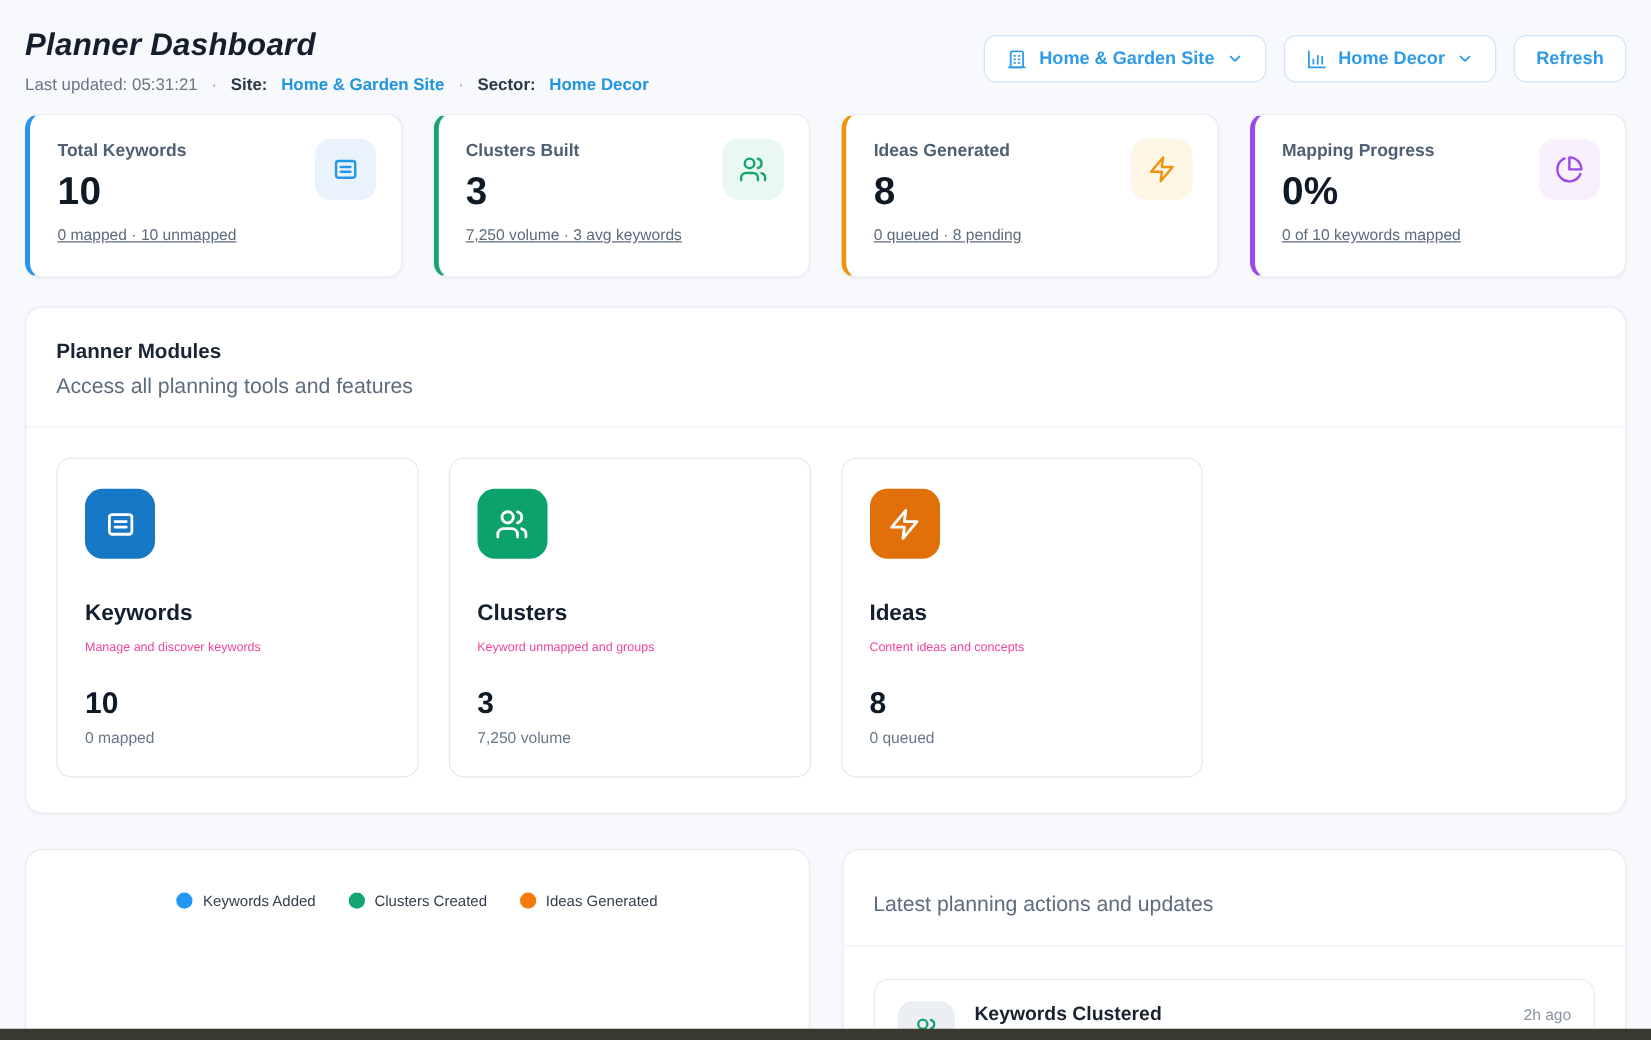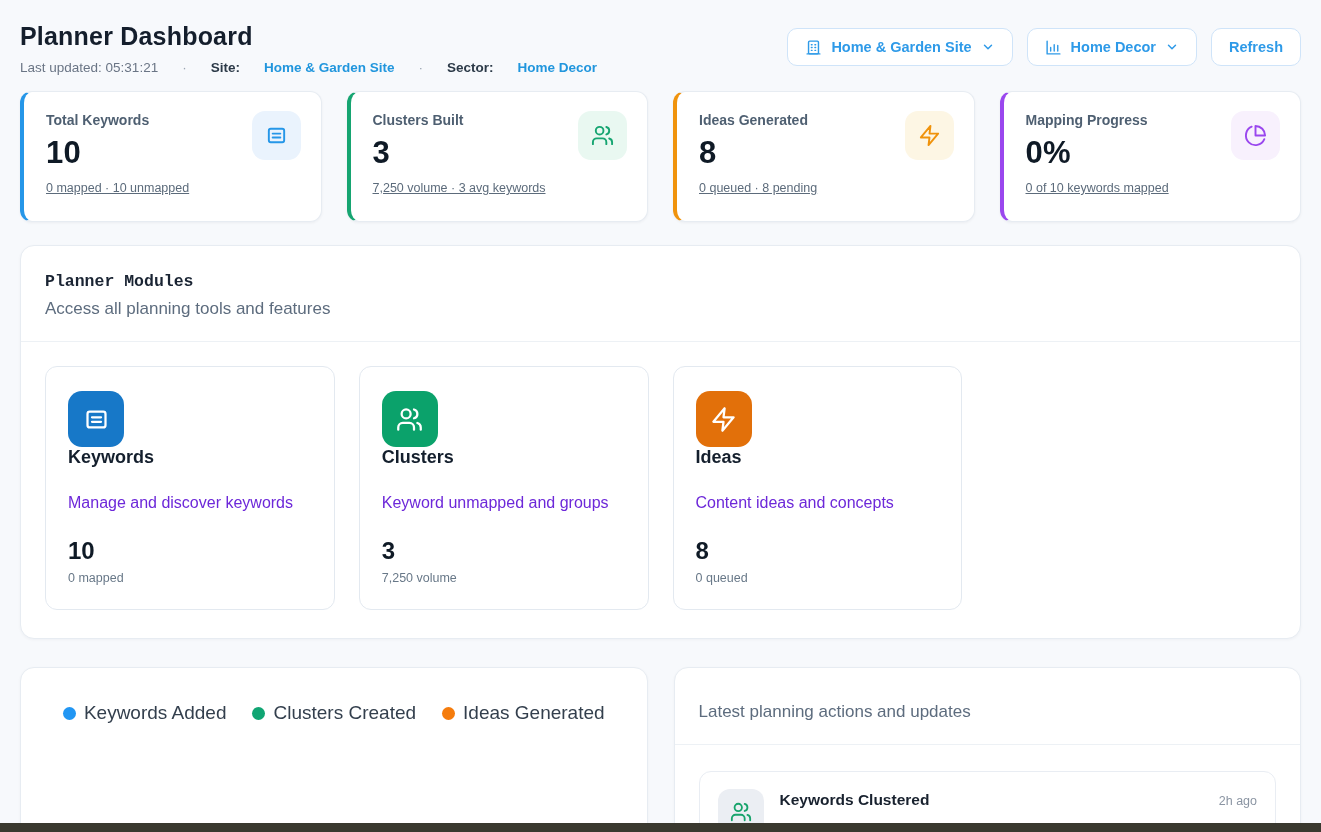--- a/index.html
+++ b/index.html
@@ -7,22 +7,22 @@
   body {
     font-family:"Liberation Sans", sans-serif;
     background:#f7f9fc;
     color:#16202d;
     position:relative;
   }
   .page { padding:22px 20px 0; }
 
   
   .header-row { display:flex; justify-content:space-between; align-items:flex-start; }
-  .page-title { font-size:25px; font-weight:800; color:#141e2c; letter-spacing:.2px; }
-  .meta-row { margin-top:9px; font-size:13.5px; color:#6a7585; display:flex; align-items:center; gap:24px; }
+  .page-title { font-size:25px; font-weight:800; color:#141e2c; letter-spacing:.2px;font-style:italic; }
+  .meta-row { margin-top:9px; font-size:13.5px; color:#6a7585; display:flex; align-items:center; gap:11px; }
   .meta-strong { color:#2c3a48; font-weight:700; }
   .meta-link { color:#2196dd; font-weight:700; cursor:pointer; }
   .meta-dot { color:#9aa5b2; }
   .header-actions { display:flex; gap:14px; align-items:center; margin-top:6px; }
   .hdr-btn {
     display:flex; align-items:center; gap:9px;
     height:38px; padding:0 17px;
     background:#fff; border:1.5px solid #cfe4f9; border-radius:10px;
     color:#2e9ae8; font-weight:700; font-size:14.5px;
     font-family:"Liberation Sans", sans-serif; cursor:pointer;
@@ -47,45 +47,45 @@
   }
 
   
   .section-card {
     margin-top:23px; background:#fff;
     border:1px solid #e7ecf2; border-radius:14px;
     box-shadow:0 1px 3px rgba(16,24,40,.04);
     overflow:hidden;
   }
   .section-head { padding:26px 24px 22px; border-bottom:1px solid #edf1f5; }
-  .section-title { font-size:16.5px; font-weight:700; color:#1a2433;font-family:Liberation Mono, monospace; }
+  .section-title { font-size:16.5px; font-weight:700; color:#1a2433; }
   .section-sub { font-size:17px; color:#5d6c7e; margin-top:8px; }
   .modules-grid { display:grid; grid-template-columns:repeat(4,1fr); gap:24px; padding:24px 24px 28px; }
   .module-card {
     border:1px solid #e3e9f0; border-radius:12px; padding:24px 22px;
     background:#fff; cursor:pointer; min-height:238px;
   }
   .module-tile {
     width:56px; height:56px; border-radius:14px;
     display:flex; align-items:center; justify-content:center; color:#fff;
   }
-  .module-title { font-size:18px; font-weight:800; color:#141f2d; }
-  .module-desc { font-size:16px; color:#6d28d9; margin-top:26px; }
+  .module-title { font-size:18px; font-weight:800; color:#141f2d; margin-top:33px; }
+  .module-desc { font-size:10px; color:#ec4899; margin-top:12px; }
   .module-value { font-size:24px; font-weight:800; color:#0f1a26; margin-top:25px; }
   .module-sub { font-size:12.5px; color:#687888; margin-top:6px; }
 
   
   .bottom-grid { display:grid; grid-template-columns:1fr 1fr; gap:26px; margin-top:28px; }
   .bottom-card {
     background:#fff; border:1px solid #e7ecf2; border-radius:14px;
     box-shadow:0 1px 3px rgba(16,24,40,.04); height:300px; overflow:hidden;
   }
   
   .legend-row { display:flex; justify-content:center; gap:26px; margin-top:34px; }
-  .legend-item { display:flex; align-items:center; gap:8px; font-size:19px; color:#333f4d; cursor:pointer; }
+  .legend-item { display:flex; gap:8px; font-size:12px; color:#333f4d; cursor:pointer; }
   .legend-dot { width:13px; height:13px; border-radius:50%; }
   
   .activity-body { padding:26px 24px; }
   .activity-item {
     display:flex; gap:16px; align-items:flex-start;
     border:1px solid #e9edf3; border-radius:12px; padding:17px 18px;
     background:#fff;
   }
   .activity-icon-box {
     width:46px; height:46px; border-radius:12px; background:#ebeef3;

